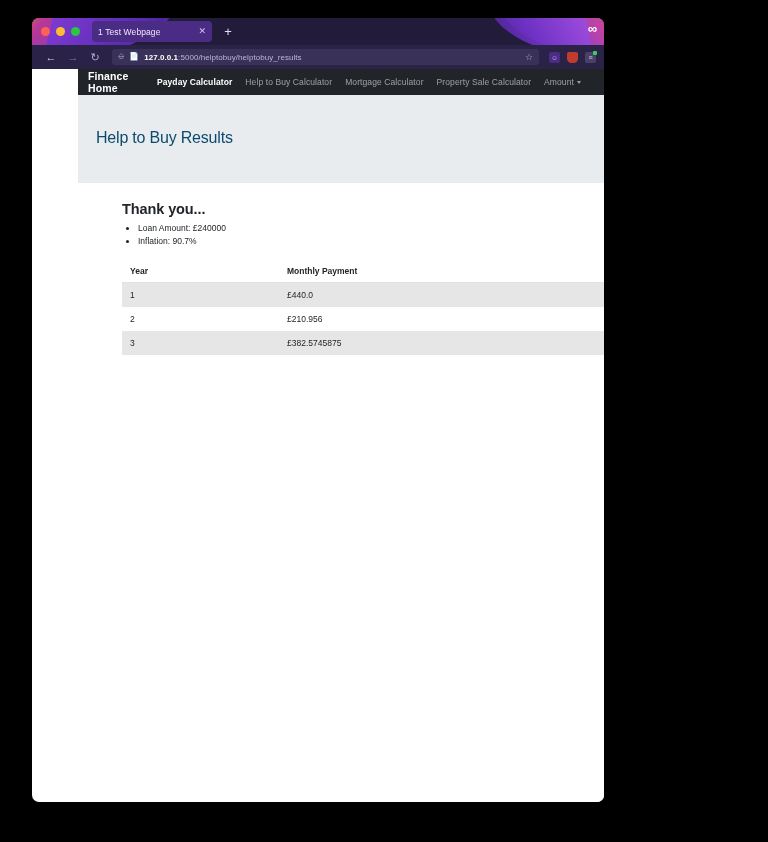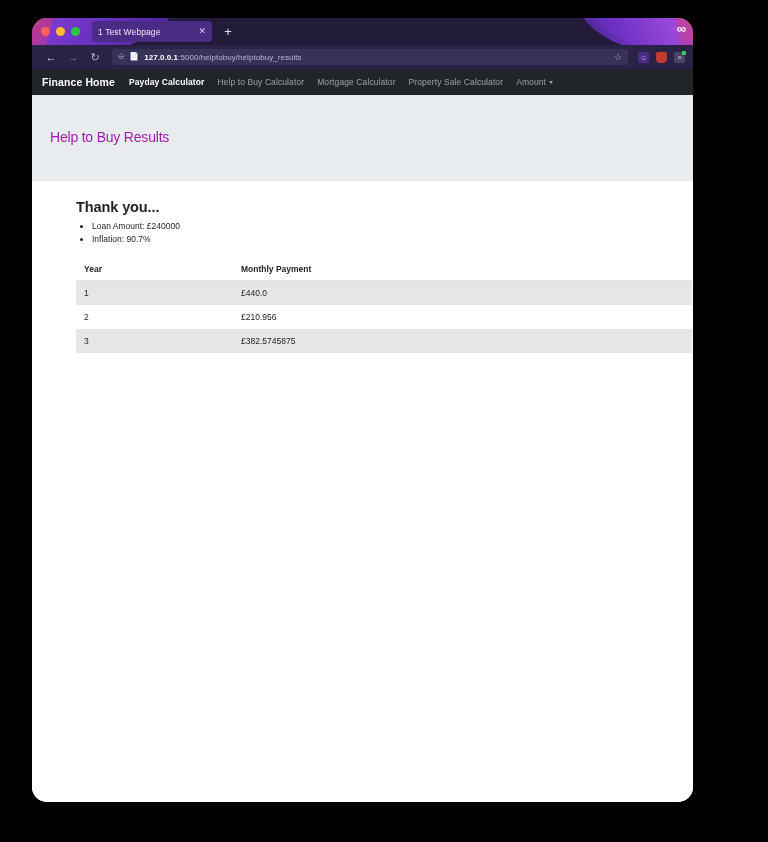--- a/index.html
+++ b/index.html
@@ -7,22 +7,22 @@
     width: 768px; height: 842px;
     background: #000000;
     font-family: "Liberation Sans", sans-serif;
     overflow: hidden;
   }
 
   
   .browser-window {
     position: absolute;
     left: 32px; top: 18px;
-    width: 661px; height: 784px;
-    border-radius: 15px;
+    width: 572px; height: 784px;
+    border-radius: 7px;
     overflow: hidden;
     background: #ffffff;
     display: flex;
     flex-direction: column;
   }
 
   
   .tab-strip {
     position: relative;
     height: 27px;
@@ -191,21 +191,21 @@
   .ext-list { background: #4a4168; color: #d8d0ee; }
   .ext-badge {
     position: absolute;
     right: -1px; top: -1px;
     width: 4px; height: 4px;
     background: #30d158;
     border-radius: 1px;
   }
 
   
-  .page { flex: 1; background: #ffffff; overflow: hidden; }
+  .page { flex: 1; background: #ffffff; overflow: hidden; margin-left: 46px; }
 
   .site-nav {
     height: 26px;
     background: #212529;
     display: flex;
     align-items: center;
     padding: 0 10px;
     gap: 0;
   }
   .brand {
@@ -230,23 +230,23 @@
     border-right: 2.5px solid transparent;
     border-top: 3px solid rgba(255,255,255,.55);
     vertical-align: middle;
   }
 
   .jumbotron {
     background: #e9ecef;
     padding: 34px 0 36px 18px;
   }
   .jumbotron h1 {
-    font-size: 14px;
+    font-size: 16px;
     font-weight: 400;
-    color: #a21caf;
+    color: #0c4a6e;
     letter-spacing: -.2px;
   }
 
   .content { padding: 18px 0 4px 44px; }
   .content h2 {
     font-size: 14.5px;
     font-weight: 700;
     color: #212529;
     margin-bottom: 5px;
     letter-spacing: -.1px;

